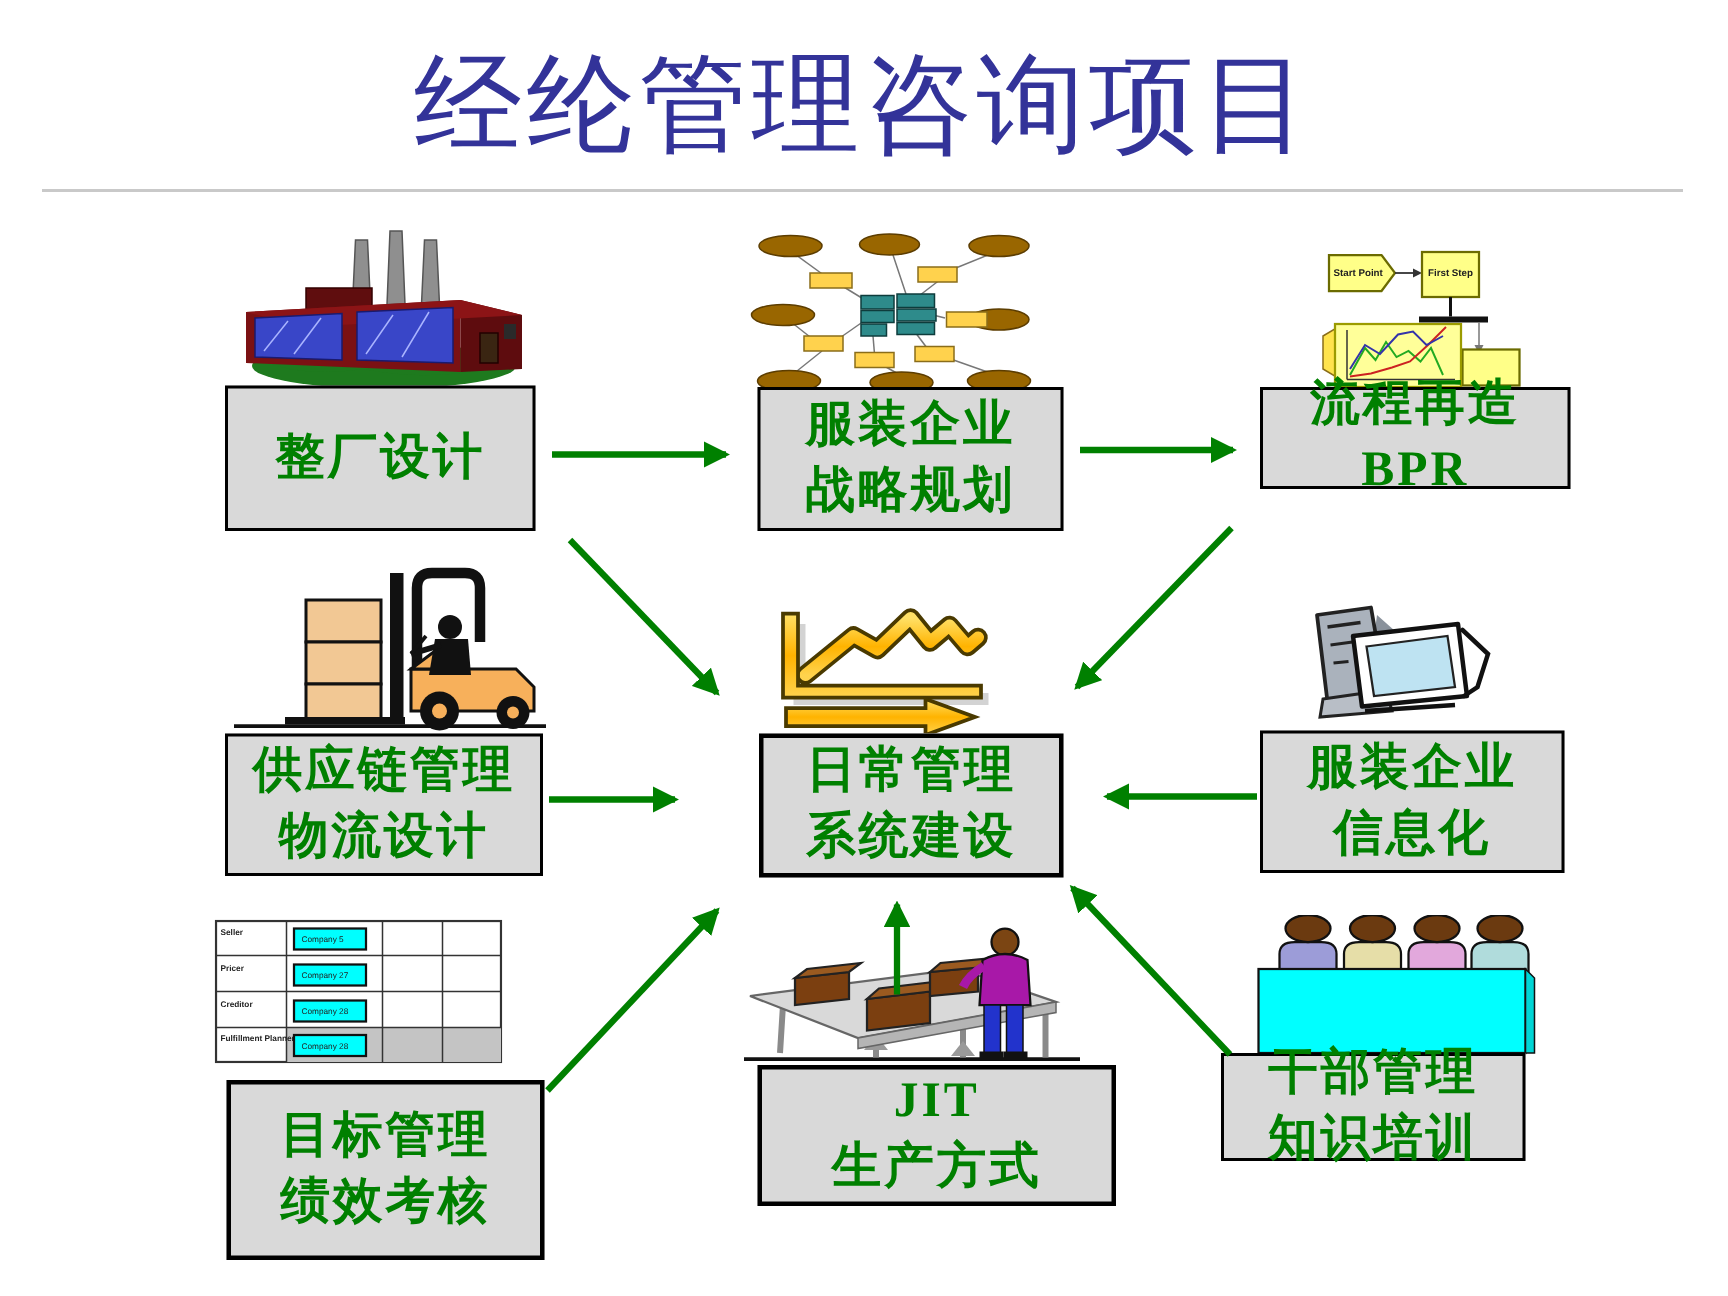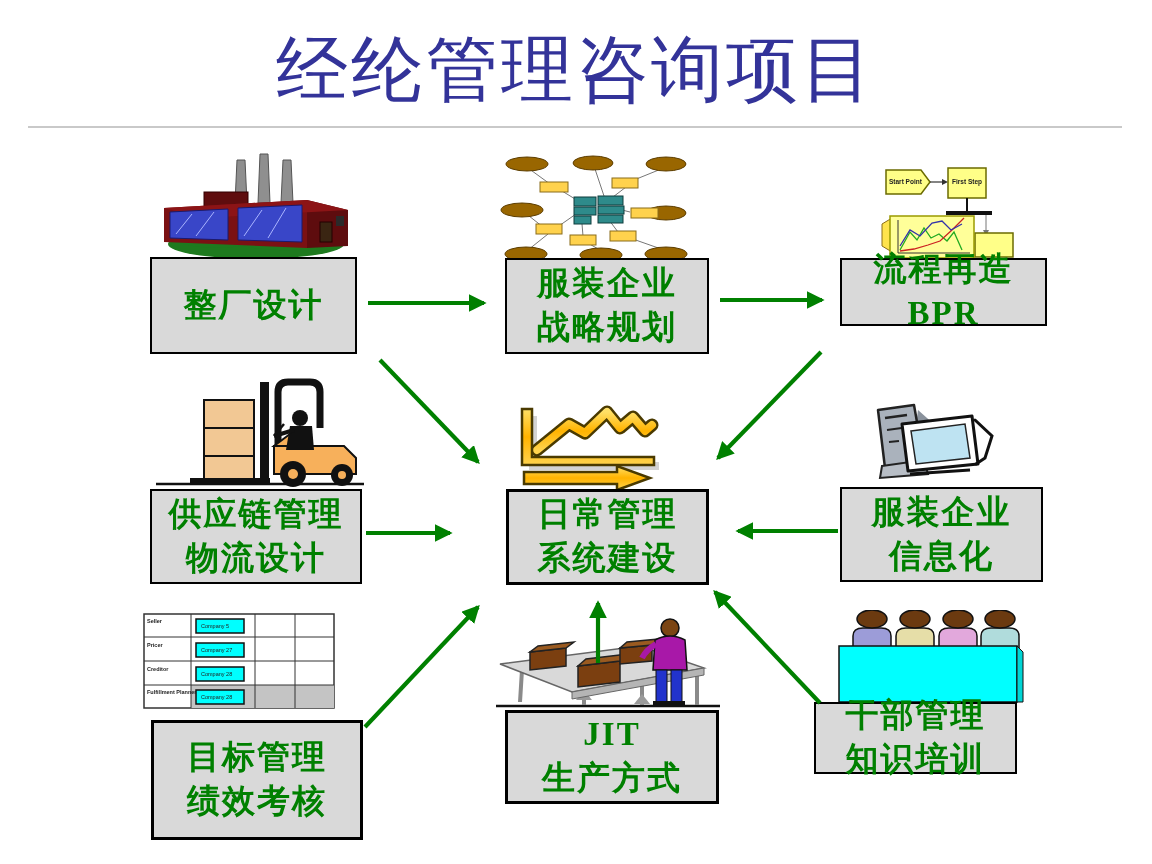--- a/index.html
+++ b/index.html
@@ -294,21 +294,21 @@
   <div class="nodebox" style="left:840px;top:487px;width:203px;height:95px">
     <div class="bline">服装企业</div>
     <div class="bline">信息化</div>
   </div>
 
   <div class="nodebox thick" style="left:151px;top:720px;width:212px;height:120px">
     <div class="bline">目标管理</div>
     <div class="bline">绩效考核</div>
   </div>
 
-  <div class="nodebox thick" style="left:505px;top:710px;width:214px;height:94px">
+  <div class="nodebox thick" style="left:505px;top:710px;width:239px;height:94px">
     <div class="bline">JIT</div>
     <div class="bline">生产方式</div>
   </div>
 
   <div class="nodebox" style="left:814px;top:702px;width:203px;height:72px">
     <div class="bline">干部管理</div>
     <div class="bline">知识培训</div>
   </div>
 
   <svg class="arrows" viewBox="0 0 1152 864">

